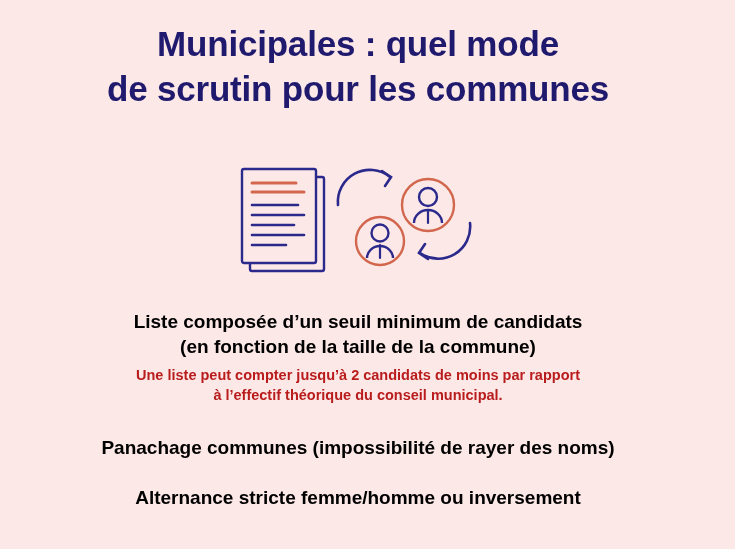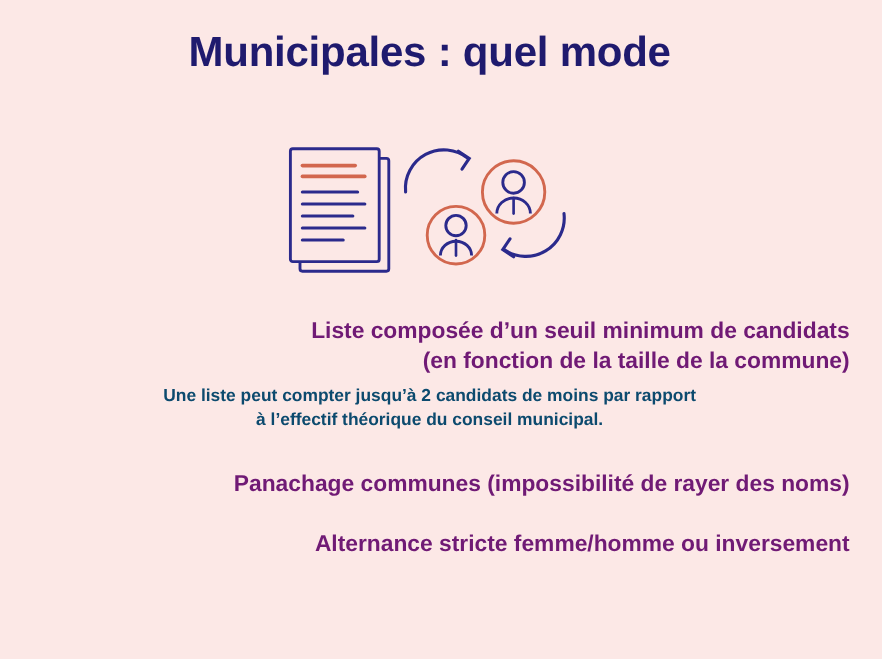--- a/index.html
+++ b/index.html
@@ -41,32 +41,31 @@
     width: 240px;
     height: 120px;
     position: relative;
   }
   .body-text {
     margin-top: 28px;
     width: 700px;
     text-align: center;
   }
   .stmt {
-    color: #701a75;
+    color: #000000;
     font-size: 19px;
     font-weight: bold;
     line-height: 1.32;
-    text-align: right;
   }
   .stmt .line {
     display: block;
   }
   .note {
     margin-top: 7px;
-    color: #0c4a6e;
+    color: #b91c1c;
     font-size: 14.5px;
     font-weight: bold;
     line-height: 1.35;
   }
   .note .line {
     display: block;
   }
   .stmt-2 {
     margin-top: 30px;
   }
@@ -74,20 +73,21 @@
     margin-top: 25px;
   }
 </style>
 </head>
 <body>
 
 <div class="poster">
 
   <h1 class="title">
     <span class="line">Municipales : quel mode</span>
+    <span class="line">de scrutin pour les communes</span>
   </h1>
 
   <div class="illustration">
     <svg width="240" height="120" viewBox="0 0 240 120" xmlns="http://www.w3.org/2000/svg">
 
       <g>
         <rect x="12" y="16" width="74" height="94" rx="2" fill="#FCE8E6" stroke="#2B2A8C" stroke-width="2.4"></rect>
       </g>
 
       <g>

